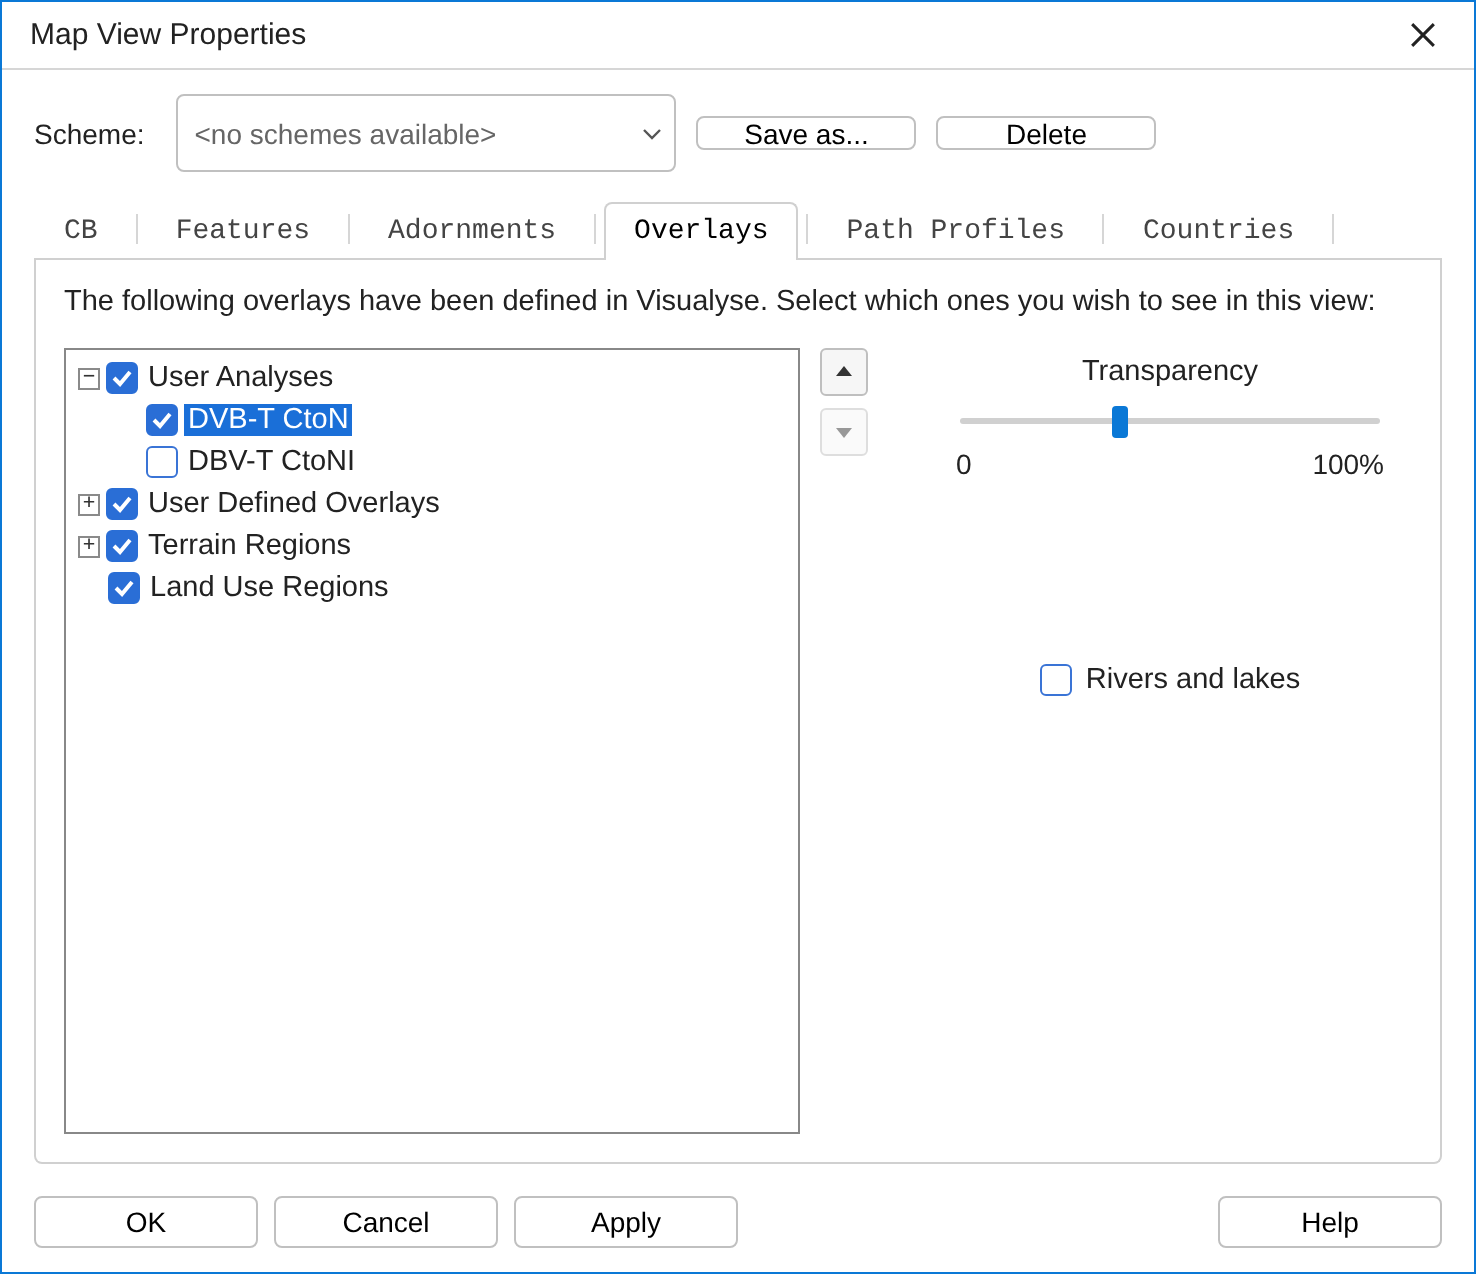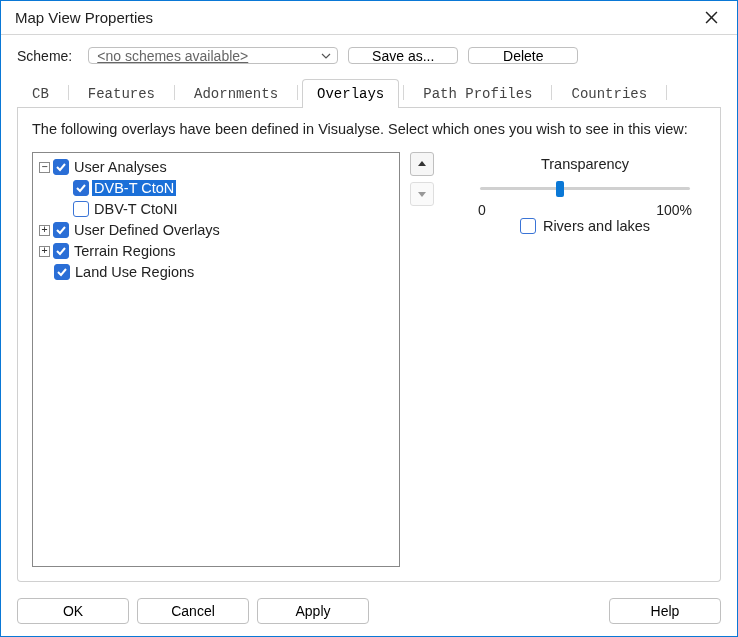--- a/index.html
+++ b/index.html
@@ -47,30 +47,29 @@
   .scheme-row {
     display: flex;
     align-items: center;
     gap: 10px;
     margin-bottom: 14px;
   }
   .scheme-row label { font-size: 14px; margin-right: 6px;}
   .scheme-dropdown {
     position: relative;
     flex: 0 0 250px;
-    height: 17px;
+    height: 39px;
     border: 1px solid #c0c0c0;
     border-radius: 4px;
     display: flex;
     align-items: center;
     padding: 0 24px 0 8px;
     color: #666;
     font-size: 14px;
     cursor: pointer;
-    text-decoration: underline;
   }
   .scheme-dropdown .chev {
     position: absolute;
     right: 6px;
     top: 50%;
     transform: translateY(-50%);
   }
   .btn {
     height: 17px;
     padding: 0 18px;
@@ -229,20 +228,21 @@
     border-radius: 2px;
     transform: translateX(-50%);
   }
   .slider-labels {
     display: flex;
     justify-content: space-between;
     font-size: 14px;
     margin: 2px 4px 0 4px;
   }
   .rivers {
+    margin-top: 92px;
     display: flex;
     align-items: center;
     gap: 4px;
     font-size: 14.5px;
     justify-content: center;
     text-align: center;
   }
   .footer {
     display: flex;
     padding: 8px 16px 12px 16px;

